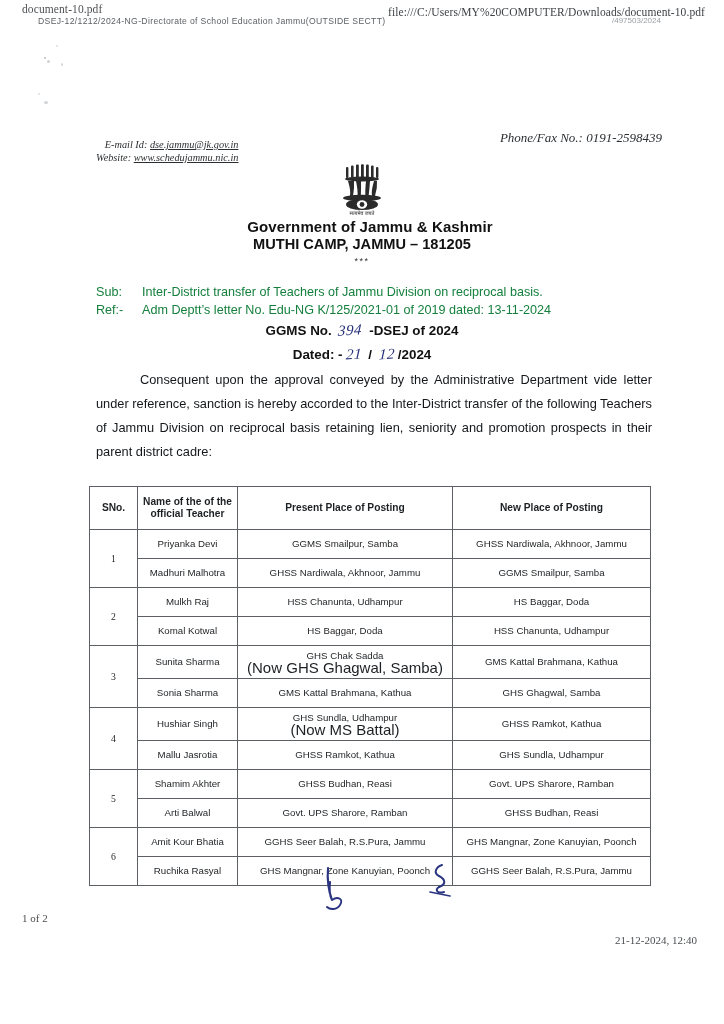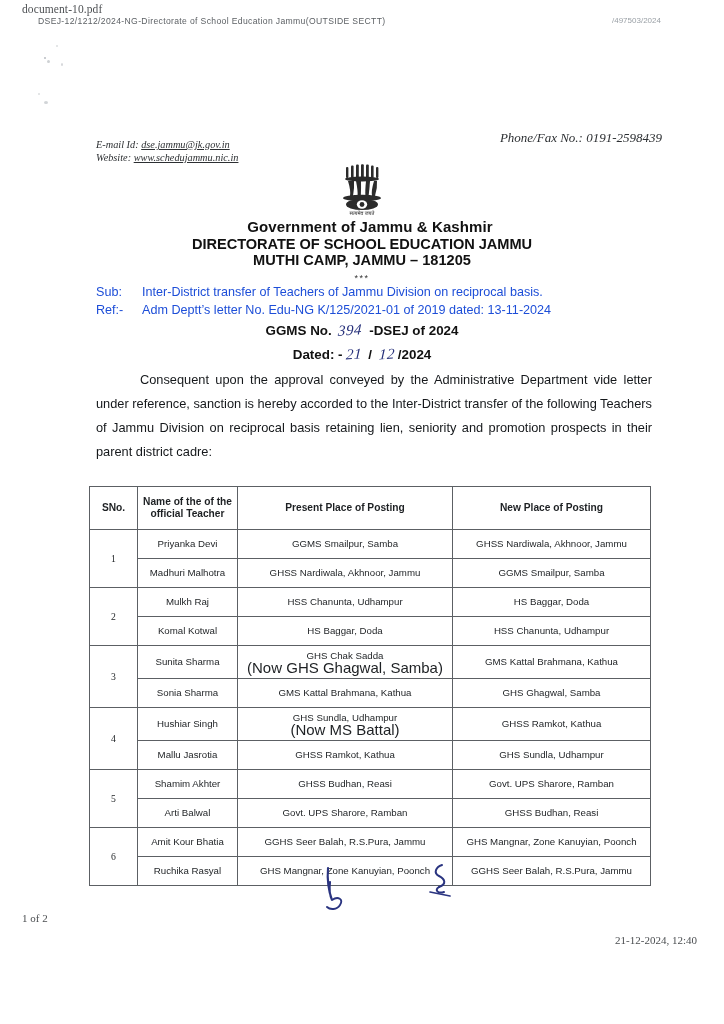--- a/index.html
+++ b/index.html
@@ -102,20 +102,21 @@
 
   .contact-block {
     position: absolute;
     left: 96px;
     top: 104px;
     font-family: "Liberation Serif", serif;
     font-style: italic;
     font-size: 10.3px;
     color: #2c2f32;
     line-height: 13px;
+    text-align: right;
   }
   .contact-block .u { text-decoration: underline; }
 
   .phone-block {
     position: absolute;
     right: 62px;
     top: 96px;
     font-family: "Liberation Serif", serif;
     font-style: italic;
     font-size: 13px;
@@ -164,21 +165,21 @@
     color: #333;
     margin-top: 1px;
   }
 
   .subref {
     position: absolute;
     left: 96px;
     top: 250px;
     font-size: 12.6px;
     line-height: 17.5px;
-    color: #1d4ed8;
+    color: #15803d;
   }
   .subref .lbl {
     display: inline-block;
     width: 46px;
   }
 
   .order-line {
     position: absolute;
     left: 0; right: 0;
     top: 288px;
@@ -269,20 +270,21 @@
     font-family: "Liberation Serif", serif;
   }
   .sig svg { display: block; }
 </style>
 </head>
 <body>
 
 <div class="print-hdr">
   <div class="left-file">document-10.pdf</div>
   <div class="doc-ref">DSEJ-12/1212/2024-NG-Directorate of School Education Jammu(OUTSIDE SECTT)</div>
+  <div class="right-url">file:///C:/Users/MY%20COMPUTER/Downloads/document-10.pdf</div>
   <div class="right-url-sub">/497503/2024</div>
 </div>
 
 <div class="speckle" style="left:44px;top:57px;width:2px;height:2px;"></div>
 <div class="speckle" style="left:47px;top:60px;width:3px;height:3px;opacity:.7"></div>
 <div class="speckle" style="left:61px;top:63px;width:2px;height:3px;opacity:.6"></div>
 <div class="speckle" style="left:56px;top:45px;width:2px;height:2px;opacity:.5"></div>
 <div class="speckle" style="left:38px;top:93px;width:2px;height:2px;opacity:.5"></div>
 <div class="speckle" style="left:44px;top:101px;width:4px;height:3px;opacity:.65"></div>
 
@@ -318,21 +320,20 @@
       <ellipse cx="22" cy="34" rx="19" ry="3.2"></ellipse>
       <ellipse cx="22" cy="40.5" rx="16" ry="5.6"></ellipse>
     </g>
     <ellipse cx="22" cy="40.5" rx="5.2" ry="4.2" fill="#ffffff"></ellipse>
     <circle cx="22" cy="40.5" r="2.4" fill="#2b2b2b"></circle>
     <text x="22" y="50.5" font-size="5.2" fill="#2b2b2b" text-anchor="middle" font-family="'Liberation Serif', serif">सत्यमेव जयते</text>
   </svg>
 
   <div class="org-title">
     <div class="l1">Government of Jammu &amp; Kashmir</div>
-    <div class="l2">DIRECTORATE OF SCHOOL EDUCATION JAMMU</div>
     <div class="l3">MUTHI CAMP, JAMMU – 181205</div>
     <div class="stars">***</div>
   </div>
 
   <div class="subref">
     <div>
       <span class="lbl">Sub:</span><span>Inter-District transfer of Teachers of Jammu Division on reciprocal basis.</span>
     </div>
     <div>
       <span class="lbl">Ref:-</span><span>Adm Deptt’s letter No. Edu-NG K/125/2021-01 of 2019 dated: 13-11-2024</span>

